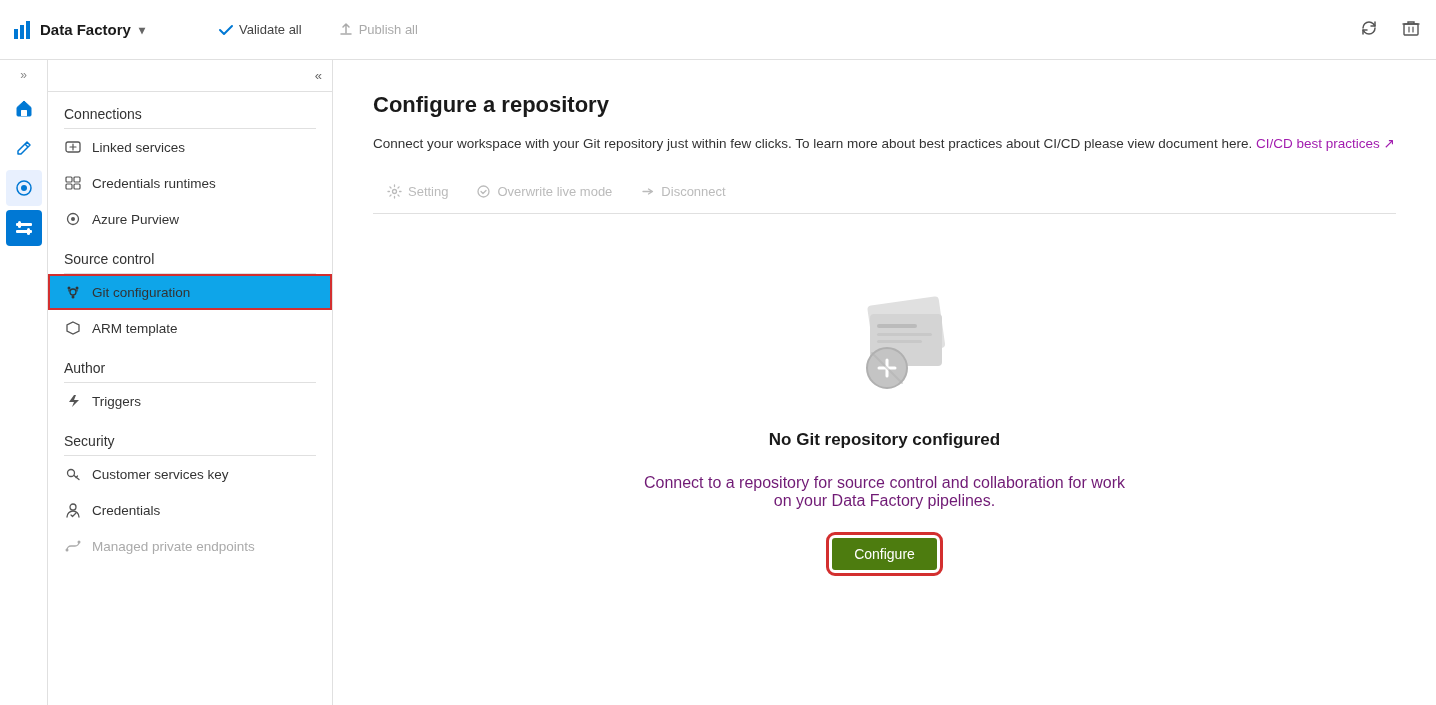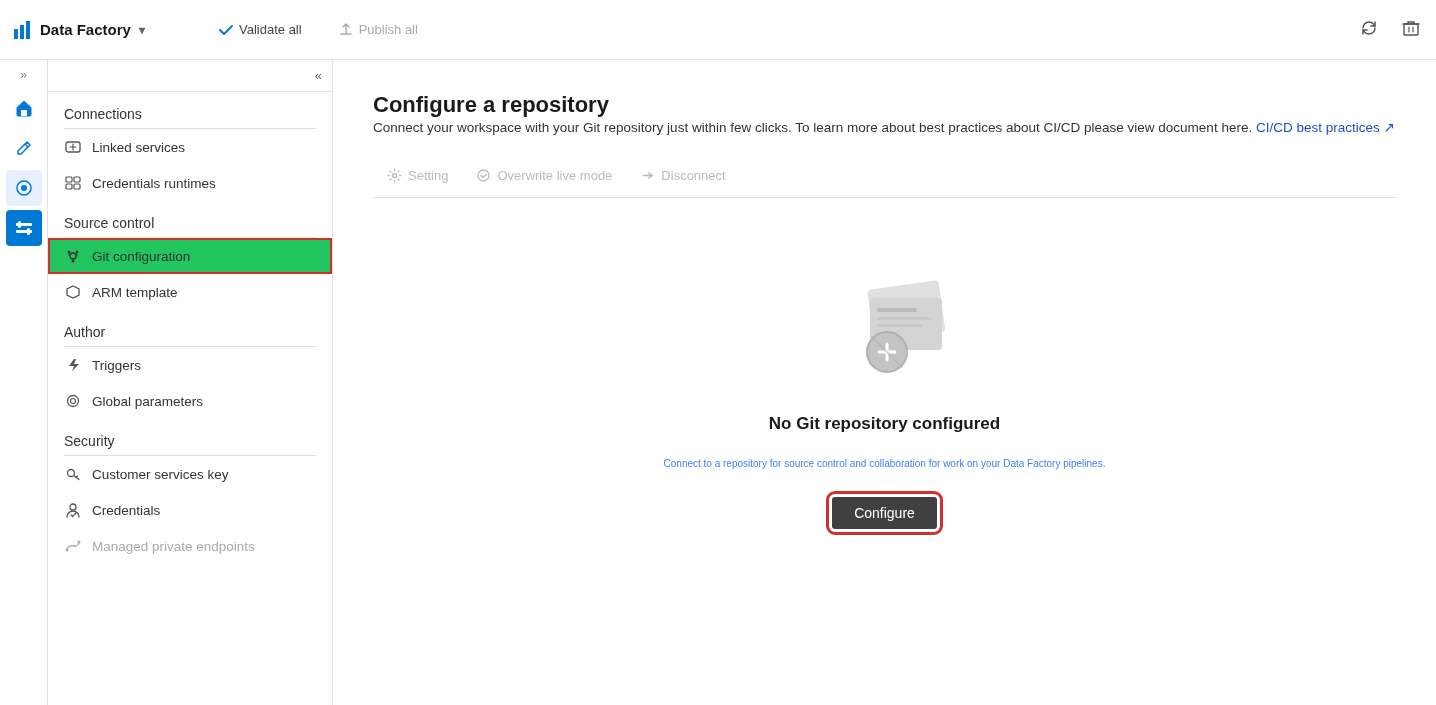--- a/index.html
+++ b/index.html
@@ -136,21 +136,21 @@
     .nav-item {
       display: flex;
       align-items: center;
       gap: 10px;
       padding: 9px 16px;
       cursor: pointer;
       color: #333;
       font-size: 13.5px;
     }
     .nav-item.selected {
-      background: #22c55e;
+      background: #0ea5e9;
       outline: 2px solid #d32f2f;
       outline-offset: -2px;
     }
     .nav-item-icon {
       width: 18px;
       height: 18px;
       display: flex;
       align-items: center;
       justify-content: center;
       font-size: 15px;
@@ -163,30 +163,30 @@
     .content-area {
       flex: 1;
       overflow-y: auto;
       padding: 32px 40px;
       background: #fff;
     }
     .content-title {
       font-size: 22px;
       font-weight: 600;
       color: #1a1a1a;
-      margin-bottom: 0;
+      margin-bottom: 16px;
     }
     .content-desc {
       font-size: 13.5px;
       color: #333;
       margin-bottom: 24px;
       line-height: 1.5;
     }
     .content-desc a {
-      color: #1d4ed8;
+      color: #a21caf;
       text-decoration: none;
     }
 
     
     .toolbar-row {
       display: flex;
       align-items: flex-end;
       gap: 0;
       border-bottom: 1px solid #e0e0e0;
       padding-bottom: 8px;
@@ -214,27 +214,27 @@
       justify-content: center;
       padding: 40px 20px;
       gap: 24px;
     }
     .empty-title {
       font-size: 17px;
       font-weight: 600;
       color: #1a1a1a;
     }
     .empty-subtitle {
-      font-size: 10px;
-      color: #3b82f6;
+      font-size: 16px;
+      color: #701a75;
       text-align: center;
       max-width: 500px;
     }
     .configure-btn {
-      background: #404040;
+      background: #4d7c0f;
       color: #fff;
       border: none;
       border-radius: 3px;
       padding: 8px 22px;
       font-size: 14px;
       cursor: pointer;
       margin-top: 4px;
       outline: 3px solid #d32f2f;
       outline-offset: 3px;
     }
@@ -346,20 +346,29 @@
         <svg width="16" height="16" viewBox="0 0 16 16" fill="none">
           <rect x="1" y="2" width="6" height="5" rx="1" stroke="#555" stroke-width="1.2"></rect>
           <rect x="9" y="2" width="6" height="5" rx="1" stroke="#555" stroke-width="1.2"></rect>
           <rect x="1" y="9" width="6" height="5" rx="1" stroke="#555" stroke-width="1.2"></rect>
           <rect x="9" y="9" width="6" height="5" rx="1" stroke="#555" stroke-width="1.2"></rect>
         </svg>
       </div>
       <span class="nav-item-label">Credentials runtimes</span>
     </div>
 
+    <div class="nav-item">
+      <div class="nav-item-icon">
+        <svg width="16" height="16" viewBox="0 0 16 16" fill="none">
+          <circle cx="8" cy="8" r="5.5" stroke="#555" stroke-width="1.3"></circle>
+          <circle cx="8" cy="8" r="2" fill="#555"></circle>
+        </svg>
+      </div>
+      <span class="nav-item-label">Azure Purview</span>
+    </div>
 
     <div class="nav-section-label">Source control</div>
     <div class="nav-section-divider"></div>
 
     <div class="nav-item selected">
       <div class="nav-item-icon">
         <svg width="16" height="16" viewBox="0 0 16 16" fill="none">
           <circle cx="8" cy="8" r="3" stroke="#333" stroke-width="1.3"></circle>
           <circle cx="4" cy="4" r="1.5" fill="#333"></circle>
           <circle cx="12" cy="4" r="1.5" fill="#333"></circle>
@@ -386,29 +395,20 @@
 
     <div class="nav-item">
       <div class="nav-item-icon">
         <svg width="16" height="16" viewBox="0 0 16 16" fill="none">
           <path d="M9 2L4 9h5l-2 5 7-7H9l2-5z" fill="#555"></path>
         </svg>
       </div>
       <span class="nav-item-label">Triggers</span>
     </div>
 
-    <div class="nav-item">
-      <div class="nav-item-icon">
-        <svg width="16" height="16" viewBox="0 0 16 16" fill="none">
-          <circle cx="8" cy="8" r="5.5" stroke="#555" stroke-width="1.3"></circle>
-          <circle cx="8" cy="8" r="2.5" stroke="#555" stroke-width="1.2"></circle>
-        </svg>
-      </div>
-      <span class="nav-item-label">Global parameters</span>
-    </div>
 
     <div class="nav-section-label">Security</div>
     <div class="nav-section-divider"></div>
 
     <div class="nav-item">
       <div class="nav-item-icon">
         <svg width="16" height="16" viewBox="0 0 16 16" fill="none">
           <circle cx="6" cy="7" r="3.5" stroke="#555" stroke-width="1.3"></circle>
           <path d="M9 9.5l5 4" stroke="#555" stroke-width="1.3" stroke-linecap="round"></path>
           <path d="M11 11.5l1.5-1.5" stroke="#555" stroke-width="1.2" stroke-linecap="round"></path>

